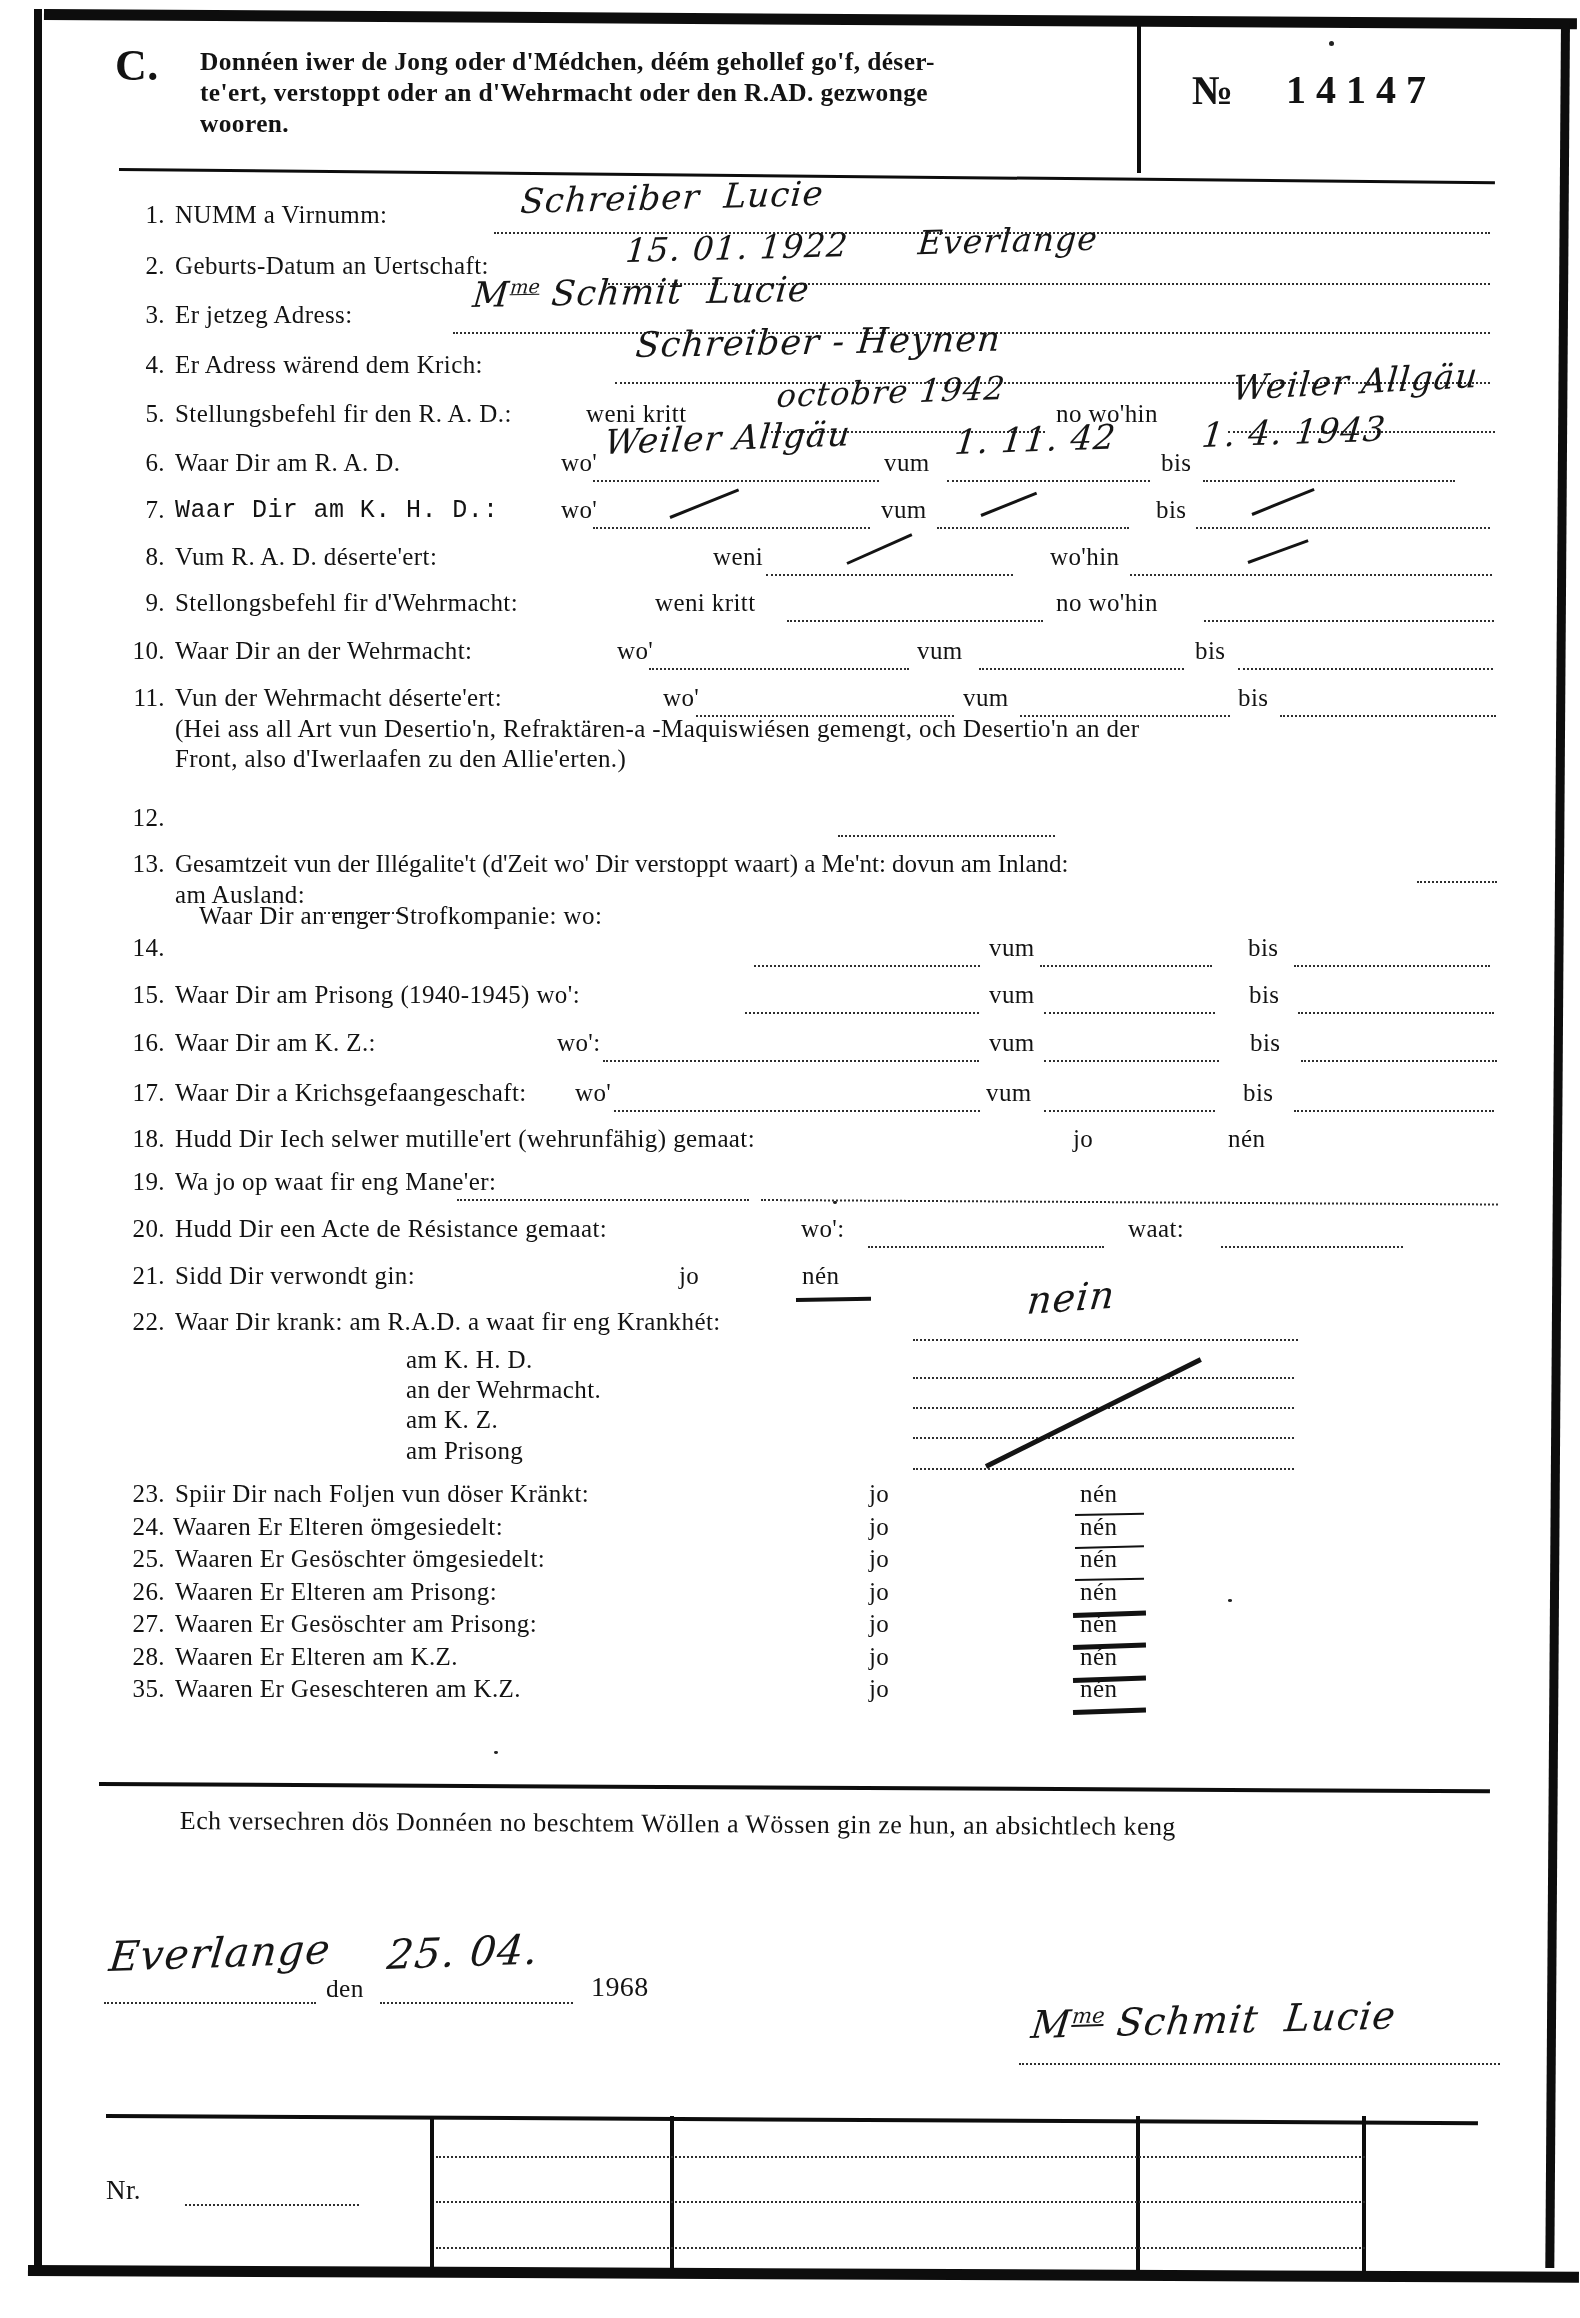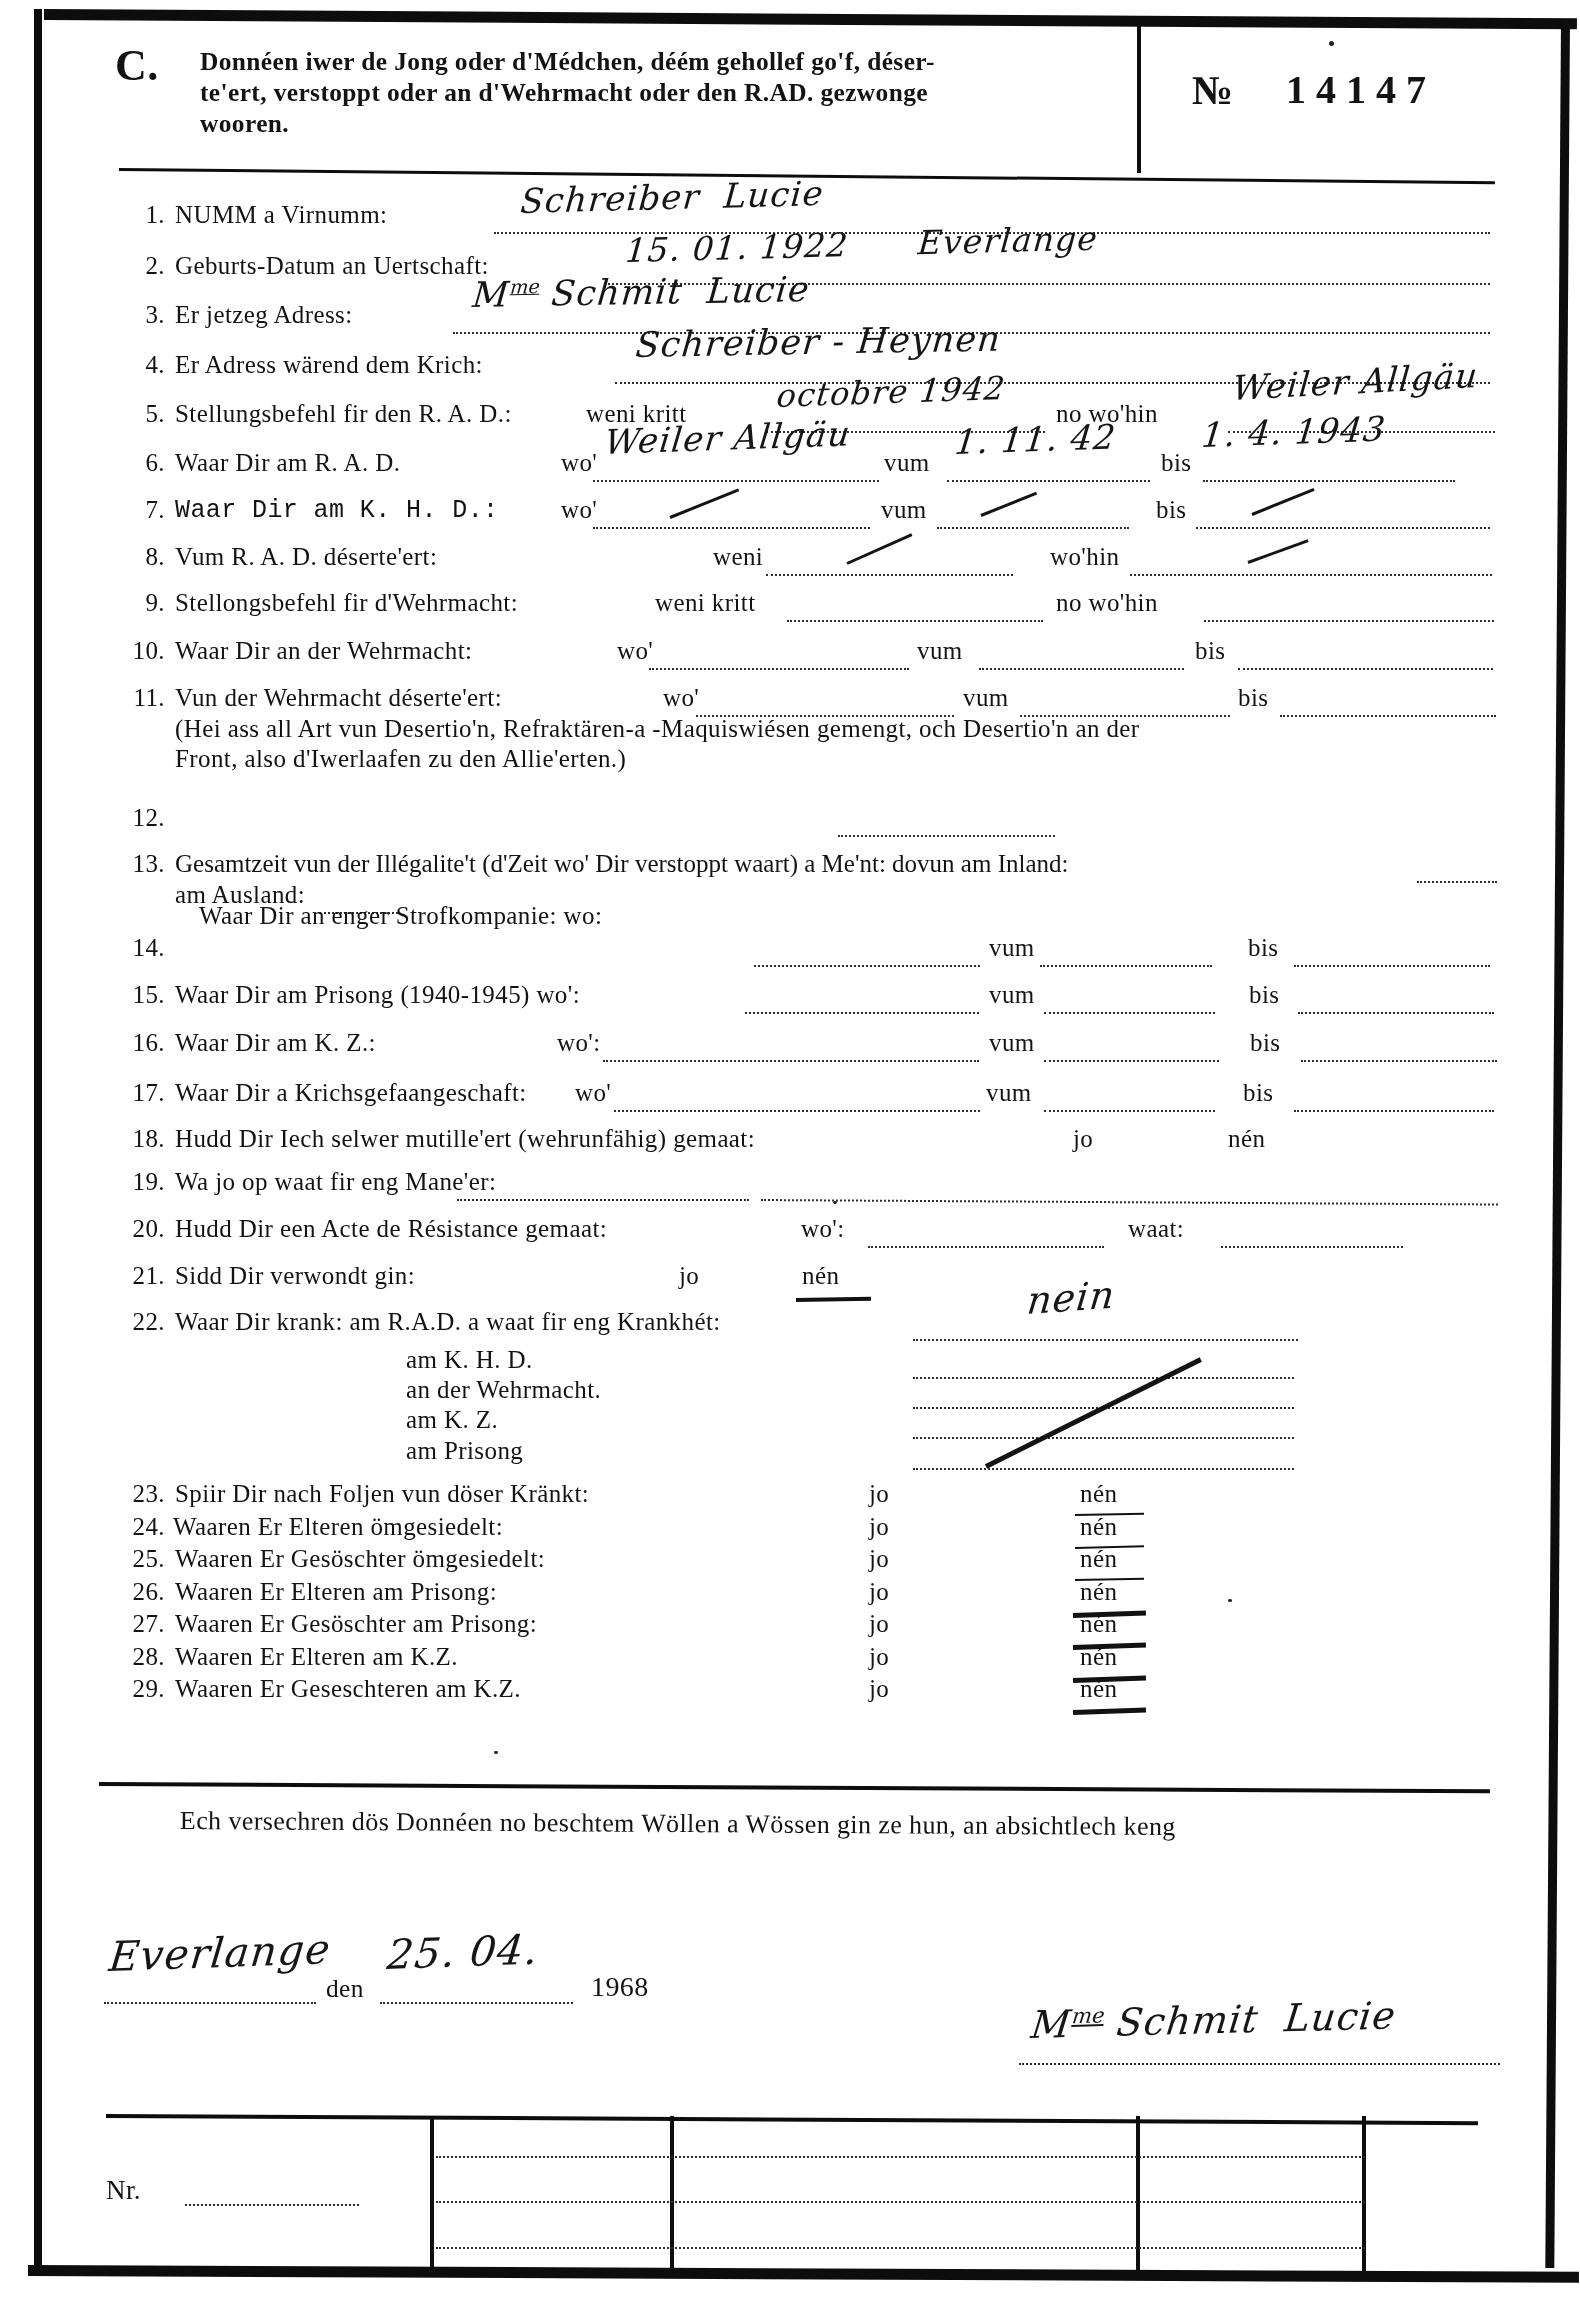--- a/index.html
+++ b/index.html
@@ -234,21 +234,21 @@
   <div class="print" style="left:869px;top:1610px;">jo</div>
   <div class="print" style="left:1080px;top:1610px;">nén</div>
   <div class="uline" style="left:1073px;top:1645px;width:73px;border-top-width:5px;transform:rotate(-2deg);"></div>
 
   <div class="print num" style="left:106px;top:1643px;">28.</div>
   <div class="print" style="left:175px;top:1643px;">Waaren Er Elteren am K.Z.</div>
   <div class="print" style="left:869px;top:1643px;">jo</div>
   <div class="print" style="left:1080px;top:1643px;">nén</div>
   <div class="uline" style="left:1073px;top:1678px;width:73px;border-top-width:5px;transform:rotate(-2deg);"></div>
 
-  <div class="print num" style="left:106px;top:1675px;">29.</div>
+  <div class="print num" style="left:106px;top:1675px;">35.</div>
   <div class="print" style="left:175px;top:1675px;">Waaren Er Geseschteren am K.Z.</div>
   <div class="print" style="left:869px;top:1675px;">jo</div>
   <div class="print" style="left:1080px;top:1675px;">nén</div>
   <div class="uline" style="left:1073px;top:1710px;width:73px;border-top-width:5px;transform:rotate(-2deg);"></div>
 
   <div class="hl" style="left:99px;top:1782px;width:1391px;height:3.5px;transform:rotate(.3deg);transform-origin:left top;"></div>
 
   <div class="print" style="left:180px;top:1806px;font-size:26px;transform:rotate(.35deg);transform-origin:left top;">Ech versechren dös Donnéen no beschtem Wöllen a Wössen gin ze hun, an absichtlech keng</div>
 
   <div class="hand" style="left:107px;top:1933px;font-size:41px;transform:rotate(-2deg) skewX(-8deg);">Everlange</div>

